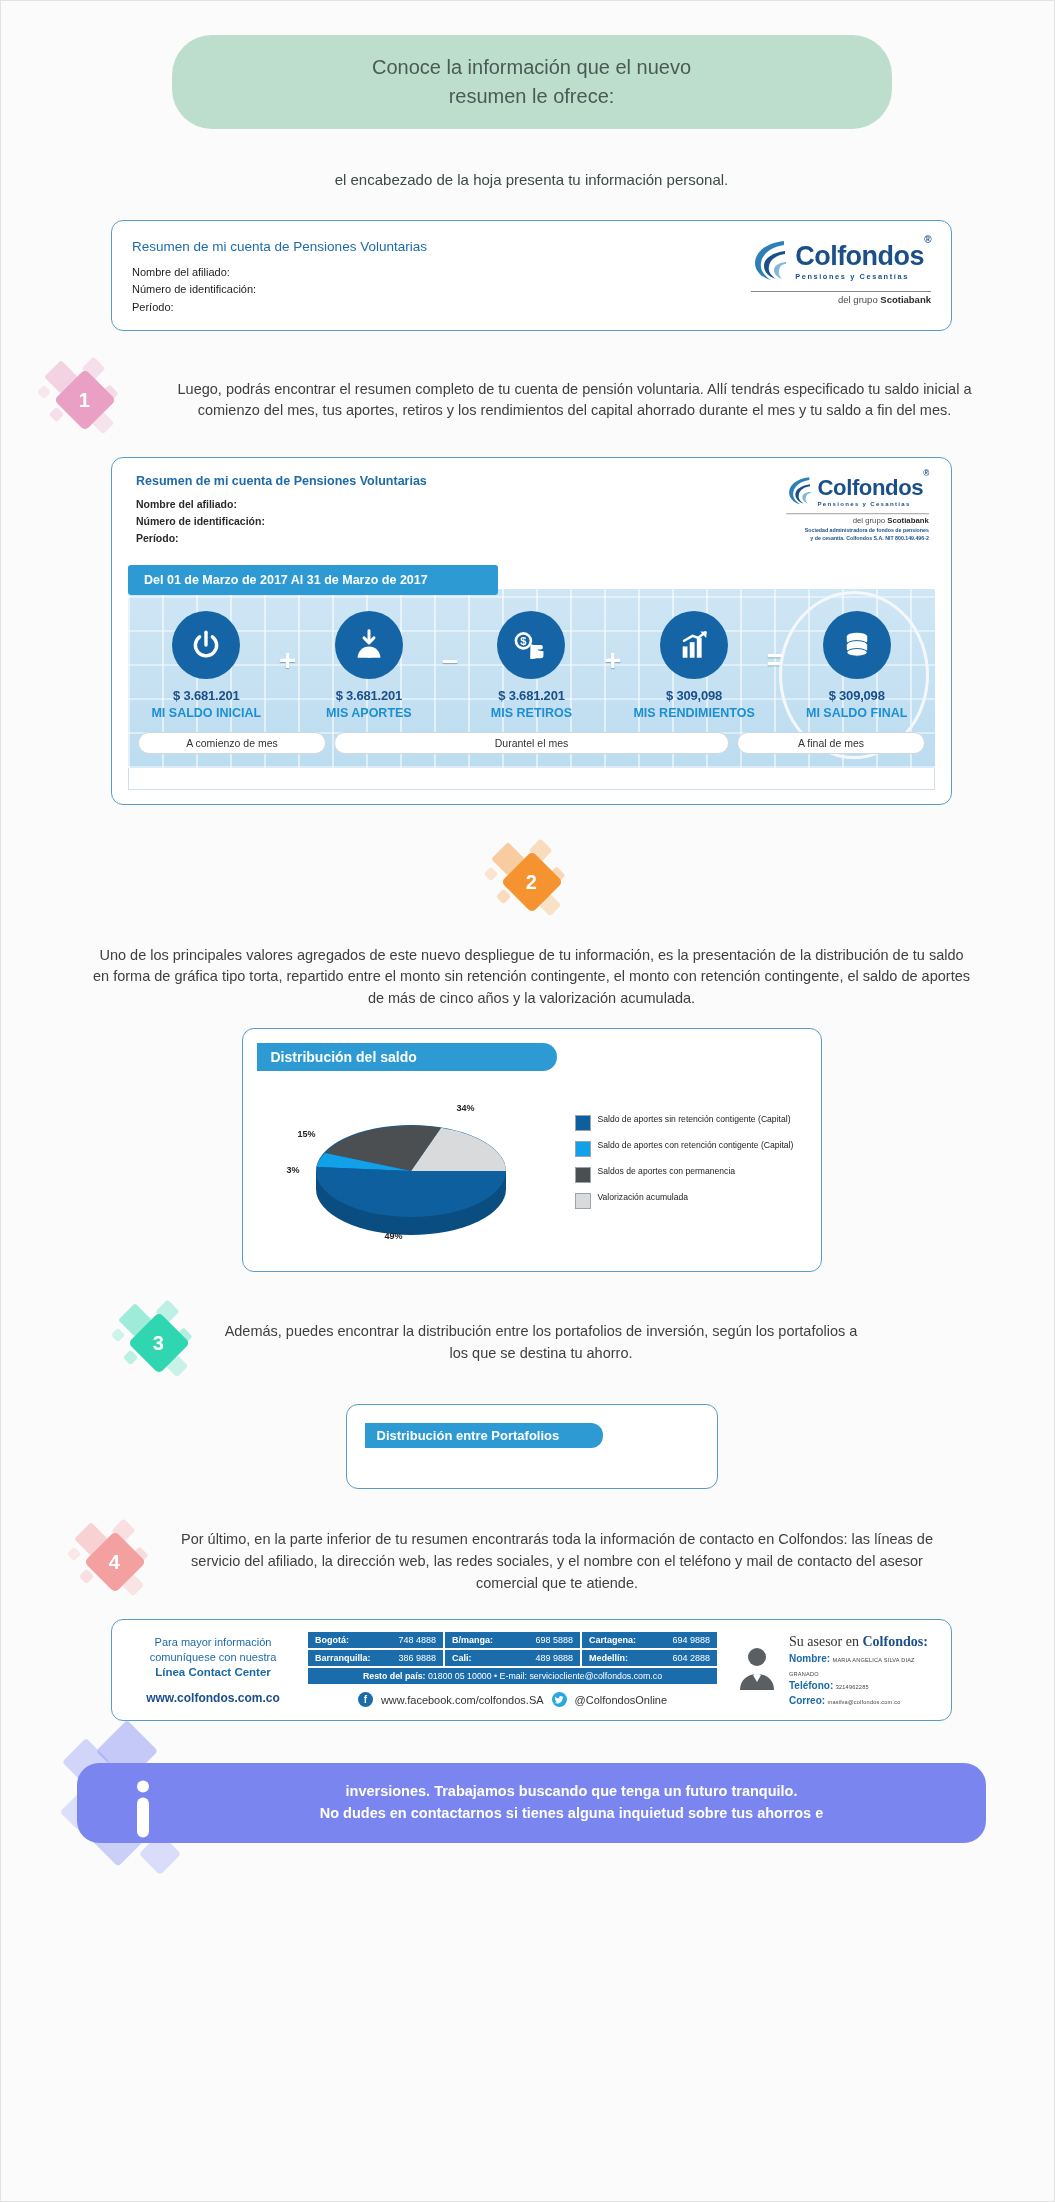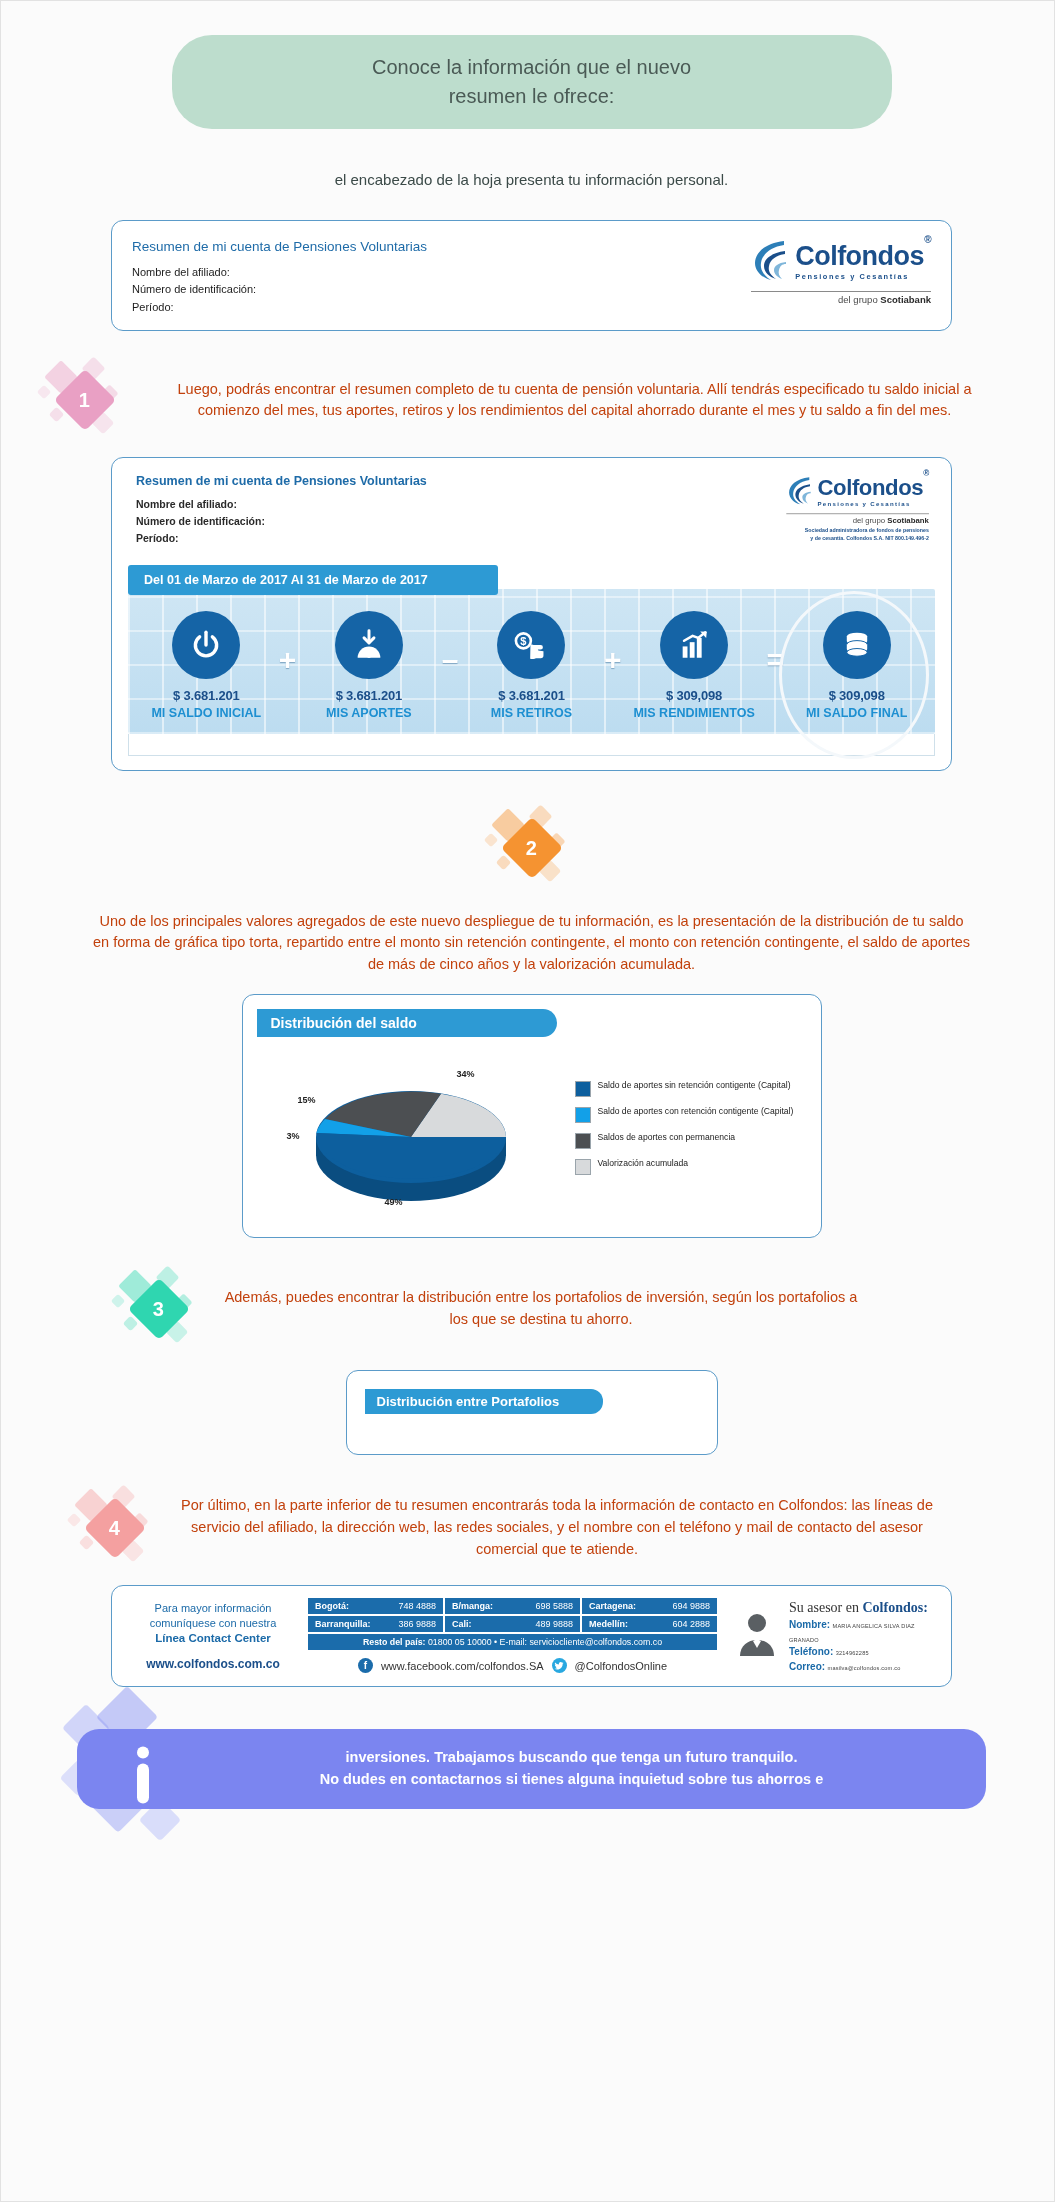--- a/index.html
+++ b/index.html
@@ -118,21 +118,21 @@
   .step-row {
     display: flex;
     align-items: center;
     gap: 14px;
     margin: 26px 0 14px 0;
   }
   .step-row.center { justify-content: center; flex-direction: column; gap: 10px; }
   .step-text {
     flex: 1;
     text-align: center;
-    color: #c2410c;
+    color: #404040;
     font-size: 14.5px;
     line-height: 1.5;
   }
 
   
   .badge-wrap {
     position: relative;
     width: 96px;
     height: 86px;
     flex: 0 0 96px;
@@ -642,20 +642,25 @@
               <path d="M4.8 11.6 v3.2 c0 1.5 3.2 2.7 7.2 2.7 s7.2-1.2 7.2-2.7 v-3.2" fill="#fff"></path>
               <ellipse cx="12" cy="17.2" rx="7.2" ry="2.7" fill="#fff" stroke="#1564a6" stroke-width=".7"></ellipse>
             </svg>
           </div>
           <div class="flow-amt">$ 309,098</div>
           <div class="flow-lbl">MI SALDO FINAL</div>
         </div>
 
       </div>
 
+      <div class="pill-row">
+        <div class="pill pill-a">A comienzo de mes</div>
+        <div class="pill pill-b">Durantel el mes</div>
+        <div class="pill pill-c">A final de mes</div>
+      </div>
     </div>
 
     <div class="stmt-bottom-strip"></div>
   </div>
 
   <div class="step-row center" style="margin-top:34px">
     <div class="badge-wrap">
       <div class="dia dia-d1" style="background:#f59331"></div>
       <div class="dia dia-d2" style="background:#f59331"></div>
       <div class="dia dia-d3" style="background:#f59331"></div>

